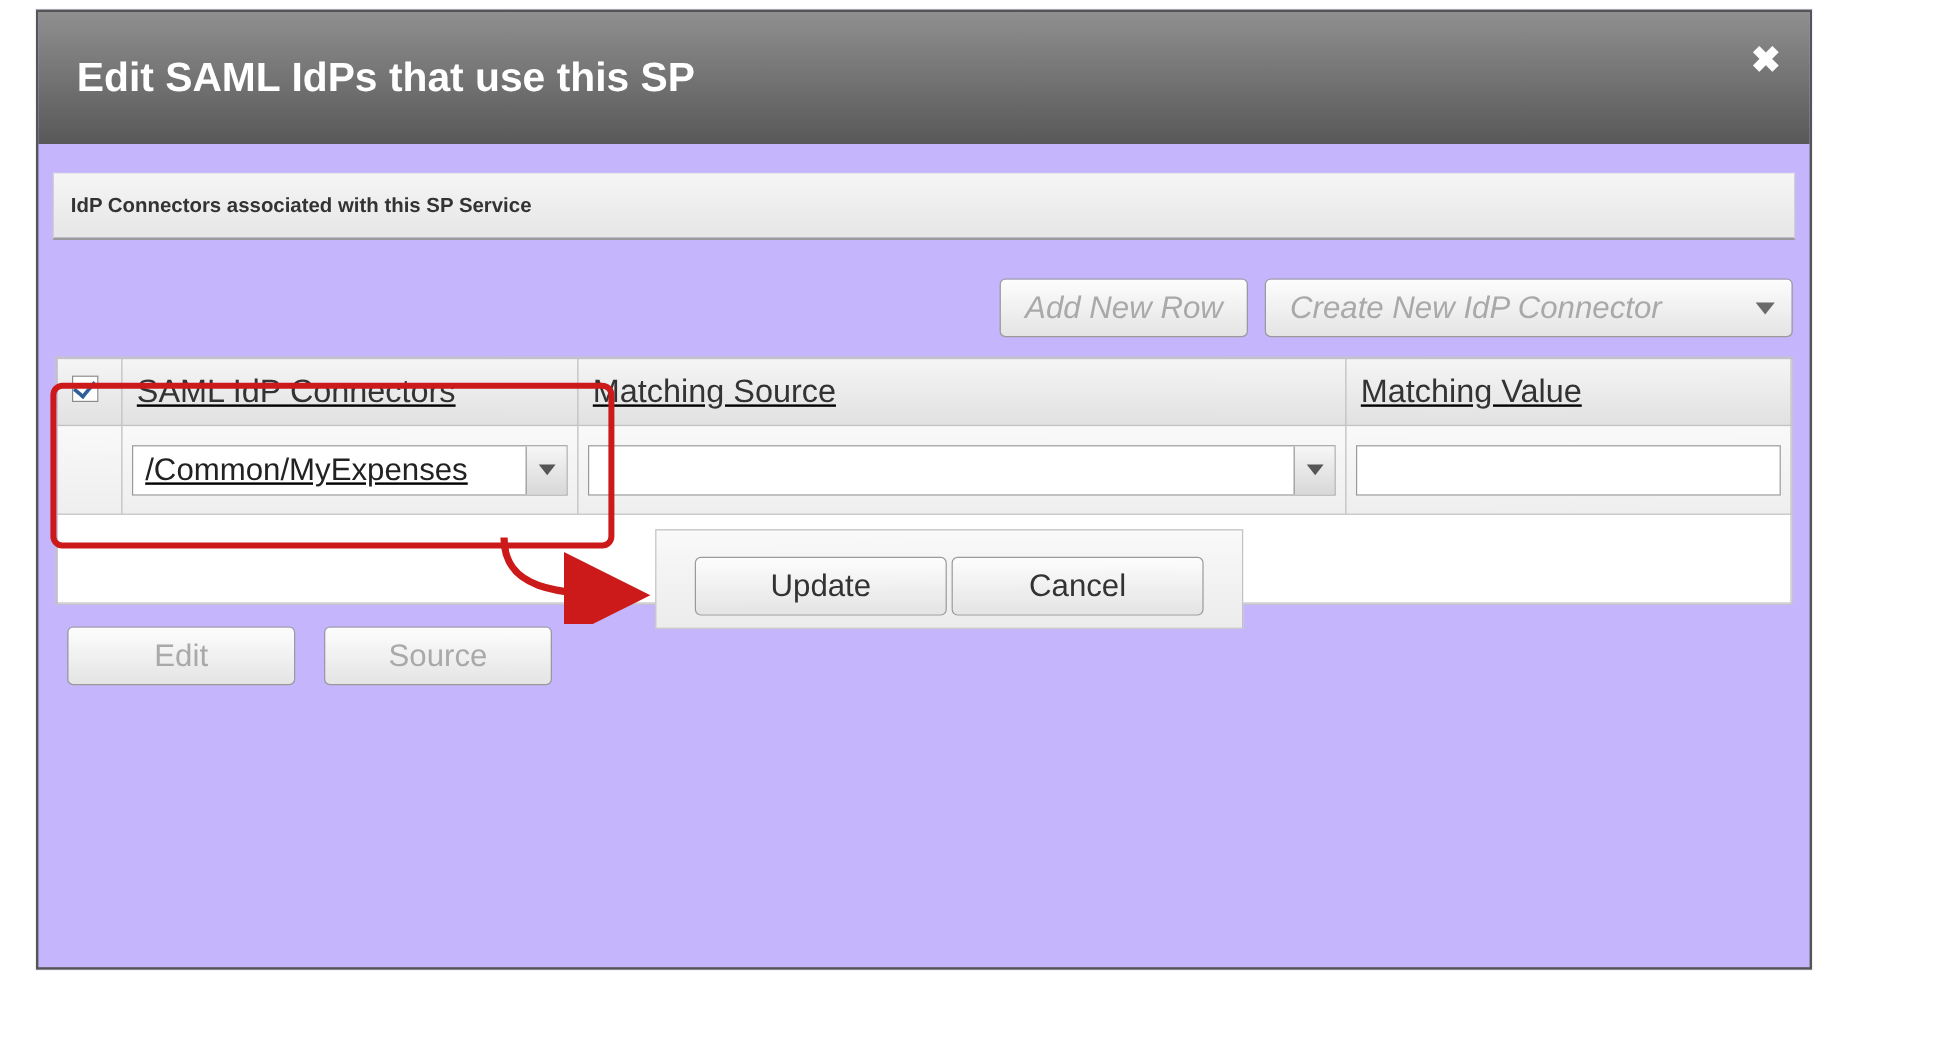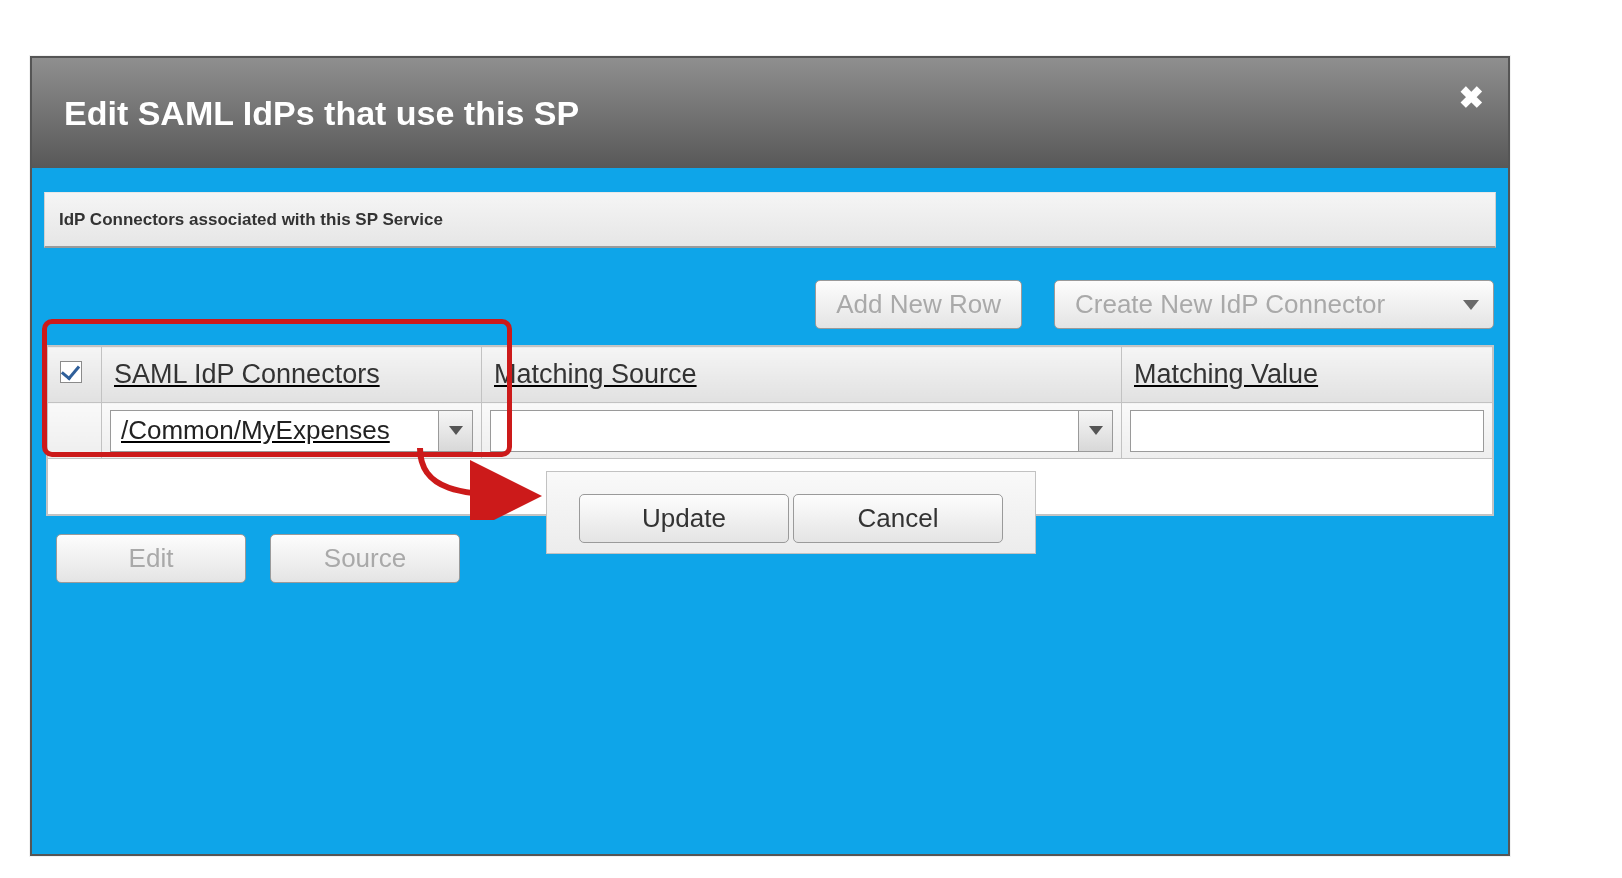--- a/index.html
+++ b/index.html
@@ -7,24 +7,23 @@
     margin: 0; padding: 0;
     font-family: Arial, Helvetica, sans-serif;
     background: #fff;
     width: 1622px; height: 878px;
   }
   .dialog {
     position: absolute;
     left: 30px; top: 8px;
     width: 1480px; height: 800px;
     border: 2px solid #555;
-    background: #0ea5e9;
+    background: #c4b5fd;
     display: flex; flex-direction: column;
     box-shadow: 0 0 0 1px rgba(0,0,0,.05);
-    margin-top: 48px;
   }
   .dialog-header {
     height: 110px;
     background: linear-gradient(#8f8f8f, #585858);
     display:flex; align-items:center;
     padding: 0 32px;
     position:relative;
   }
   .dialog-title {
     color:#fff; font-size: 34px; font-weight: bold;
@@ -42,22 +41,23 @@
     border-top: 1px solid #e8e8e8;
     border-bottom: 2px solid #9a9a9a;
     display:flex; align-items:center;
     padding: 0 14px;
     font-size: 17px;
     color:#333;
     font-weight: 600;
   }
   .toolbar {
     display:flex; justify-content:flex-end;
-    gap: 32px;
+    gap: 14px;
     padding: 32px 2px 16px 2px;
+    font-style: italic;
   }
   .btn {
     border:1px solid #9a9a9a;
     background: linear-gradient(#fdfdfd,#e4e4e4);
     border-radius: 5px;
     font-size: 26px;
     color:#5a5a5a;
     padding: 8px 20px;
     cursor:pointer;
     display:flex; align-items:center; justify-content:center;
@@ -81,21 +81,21 @@
     border:1px solid #c2c2c2;
     height:56px;
     padding:0 12px;
   }
   .col-check { width:54px; text-align:center; padding:0;}
   .col-conn { width:380px;}
   .col-src  { width:640px;}
   .grid td {
     border:1px solid #c2c2c2;
     background: linear-gradient(#f9f9f9,#eeeeee);
-    height:56px;
+    height:74px;
     padding:6px 8px;
   }
   .header-checkbox {
     width:22px;height:22px; display:inline-block;
     border:1px solid #8b8b8b; background:#fff;
     position:relative;
   }
   .header-checkbox.checked::after{
     content:""; position:absolute; left:4px; top:0;
     width:8px; height:14px;

